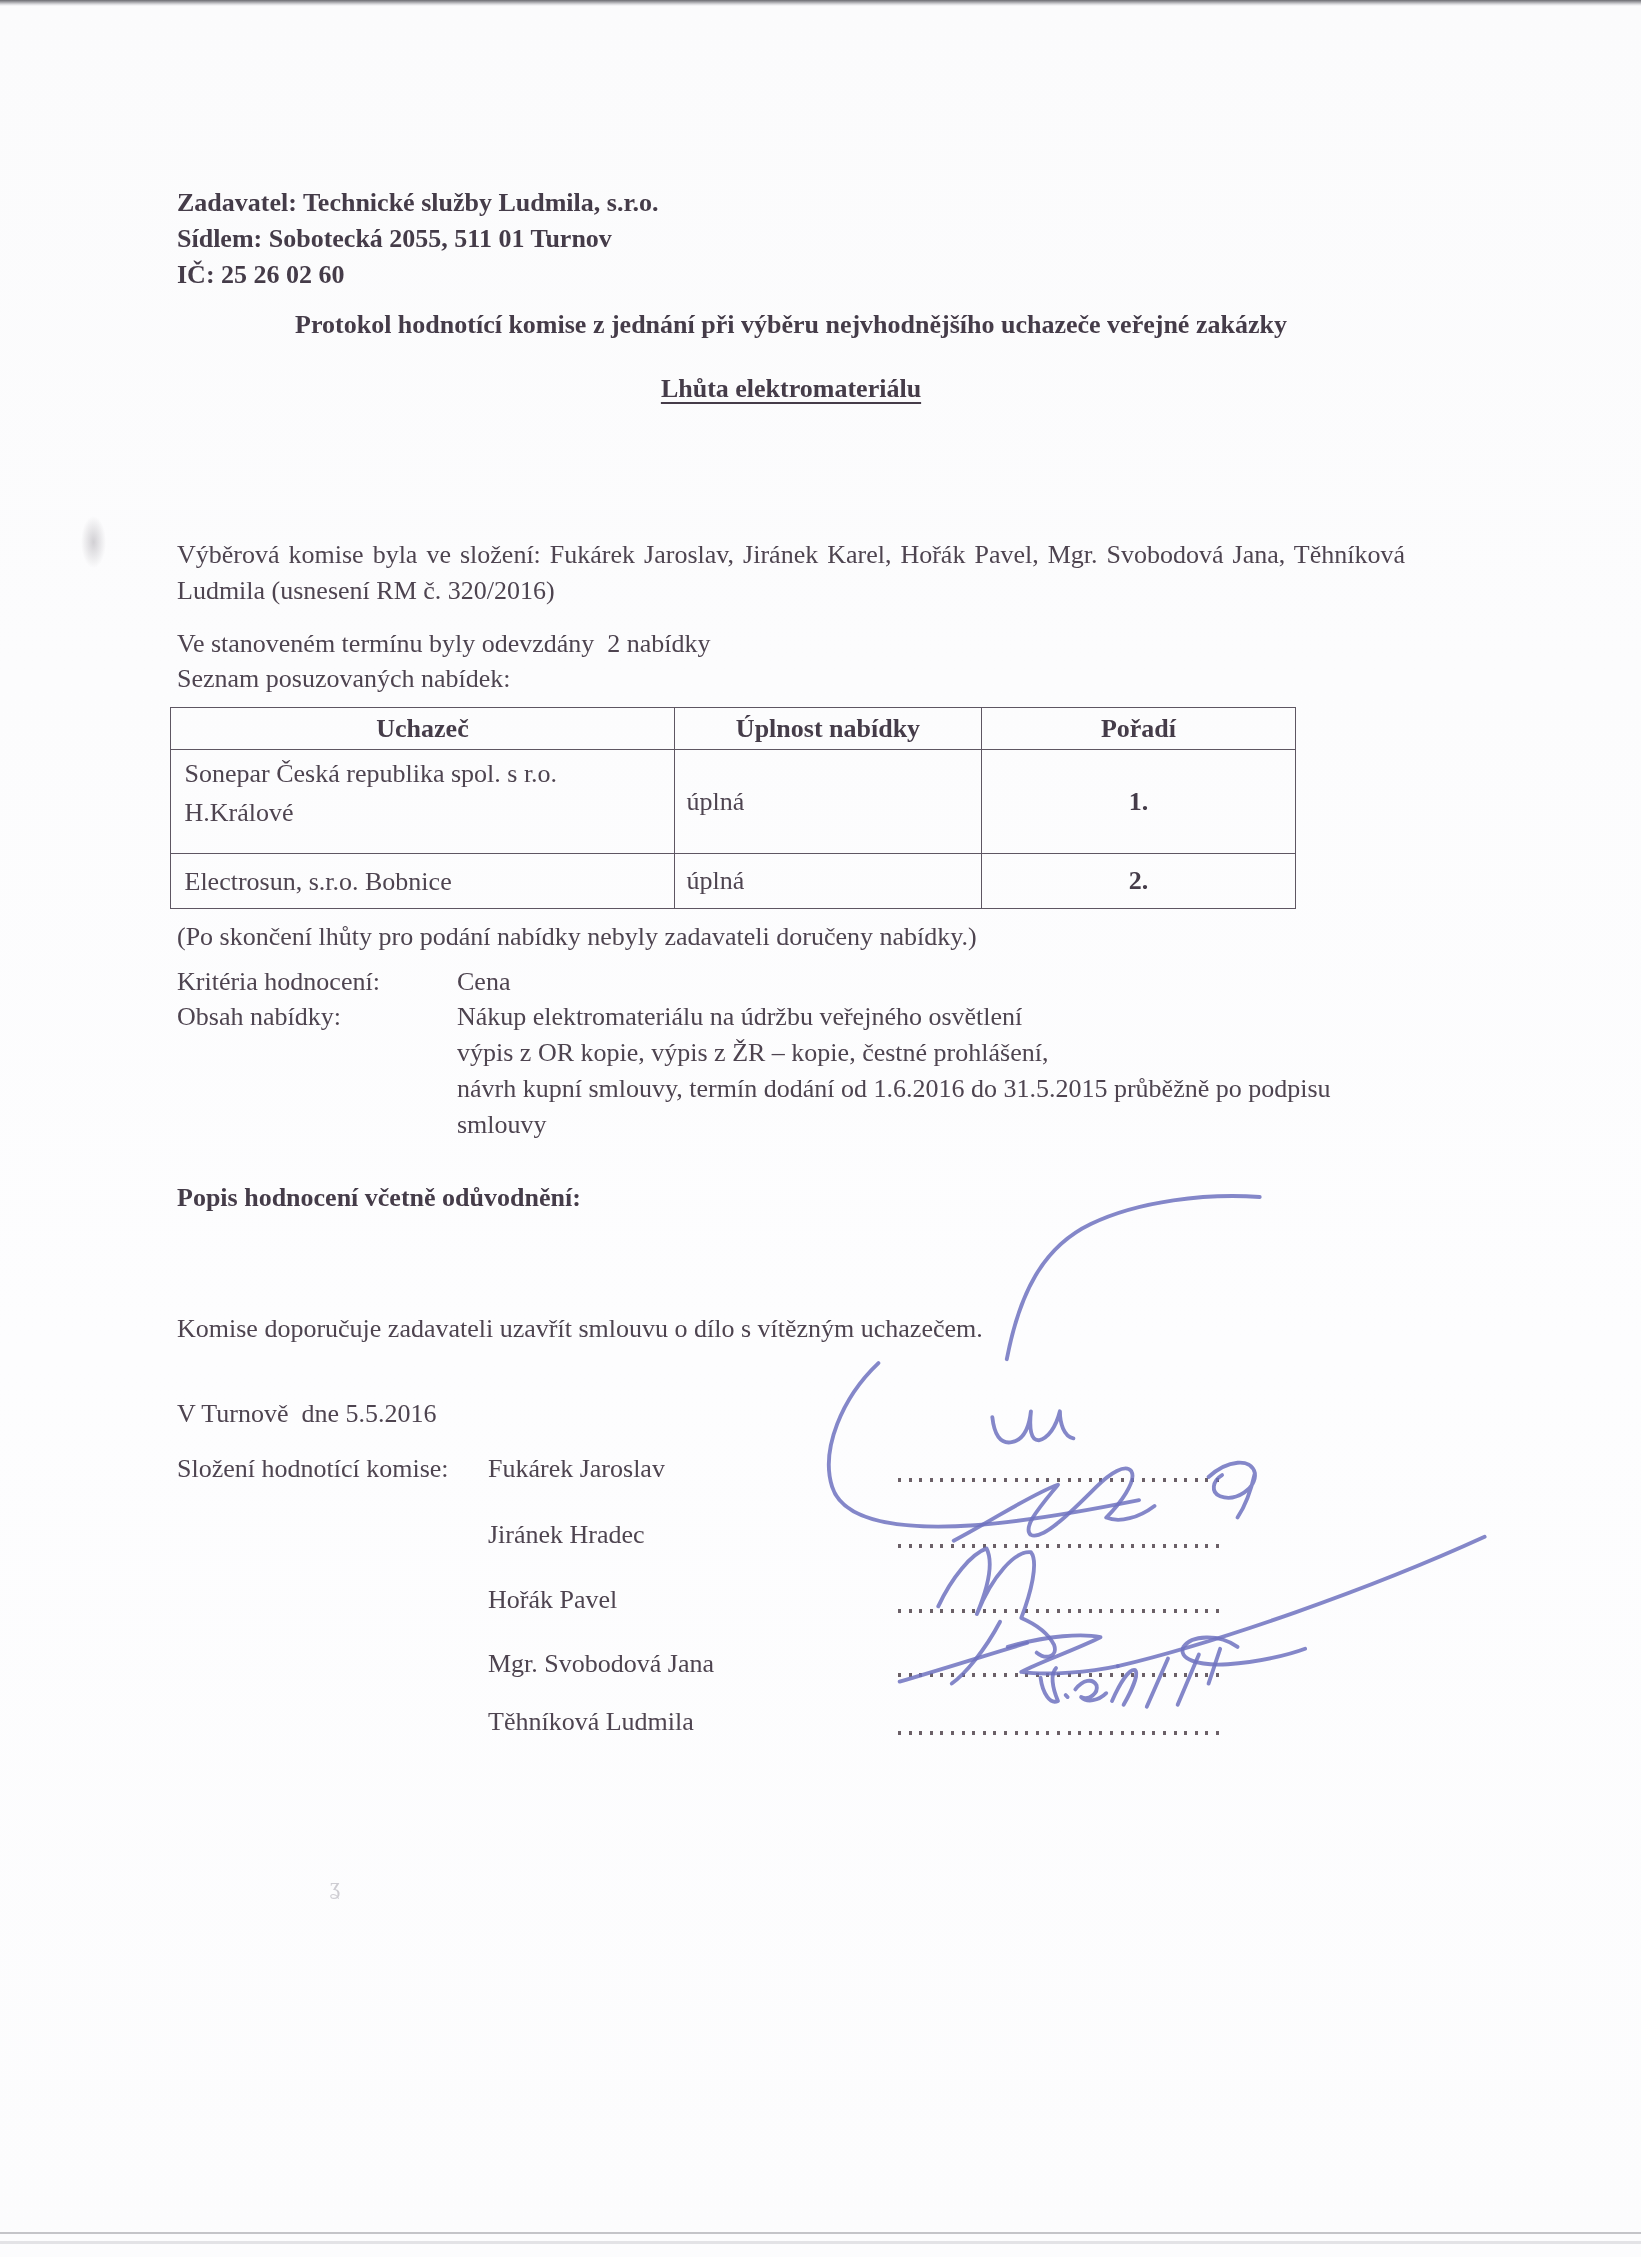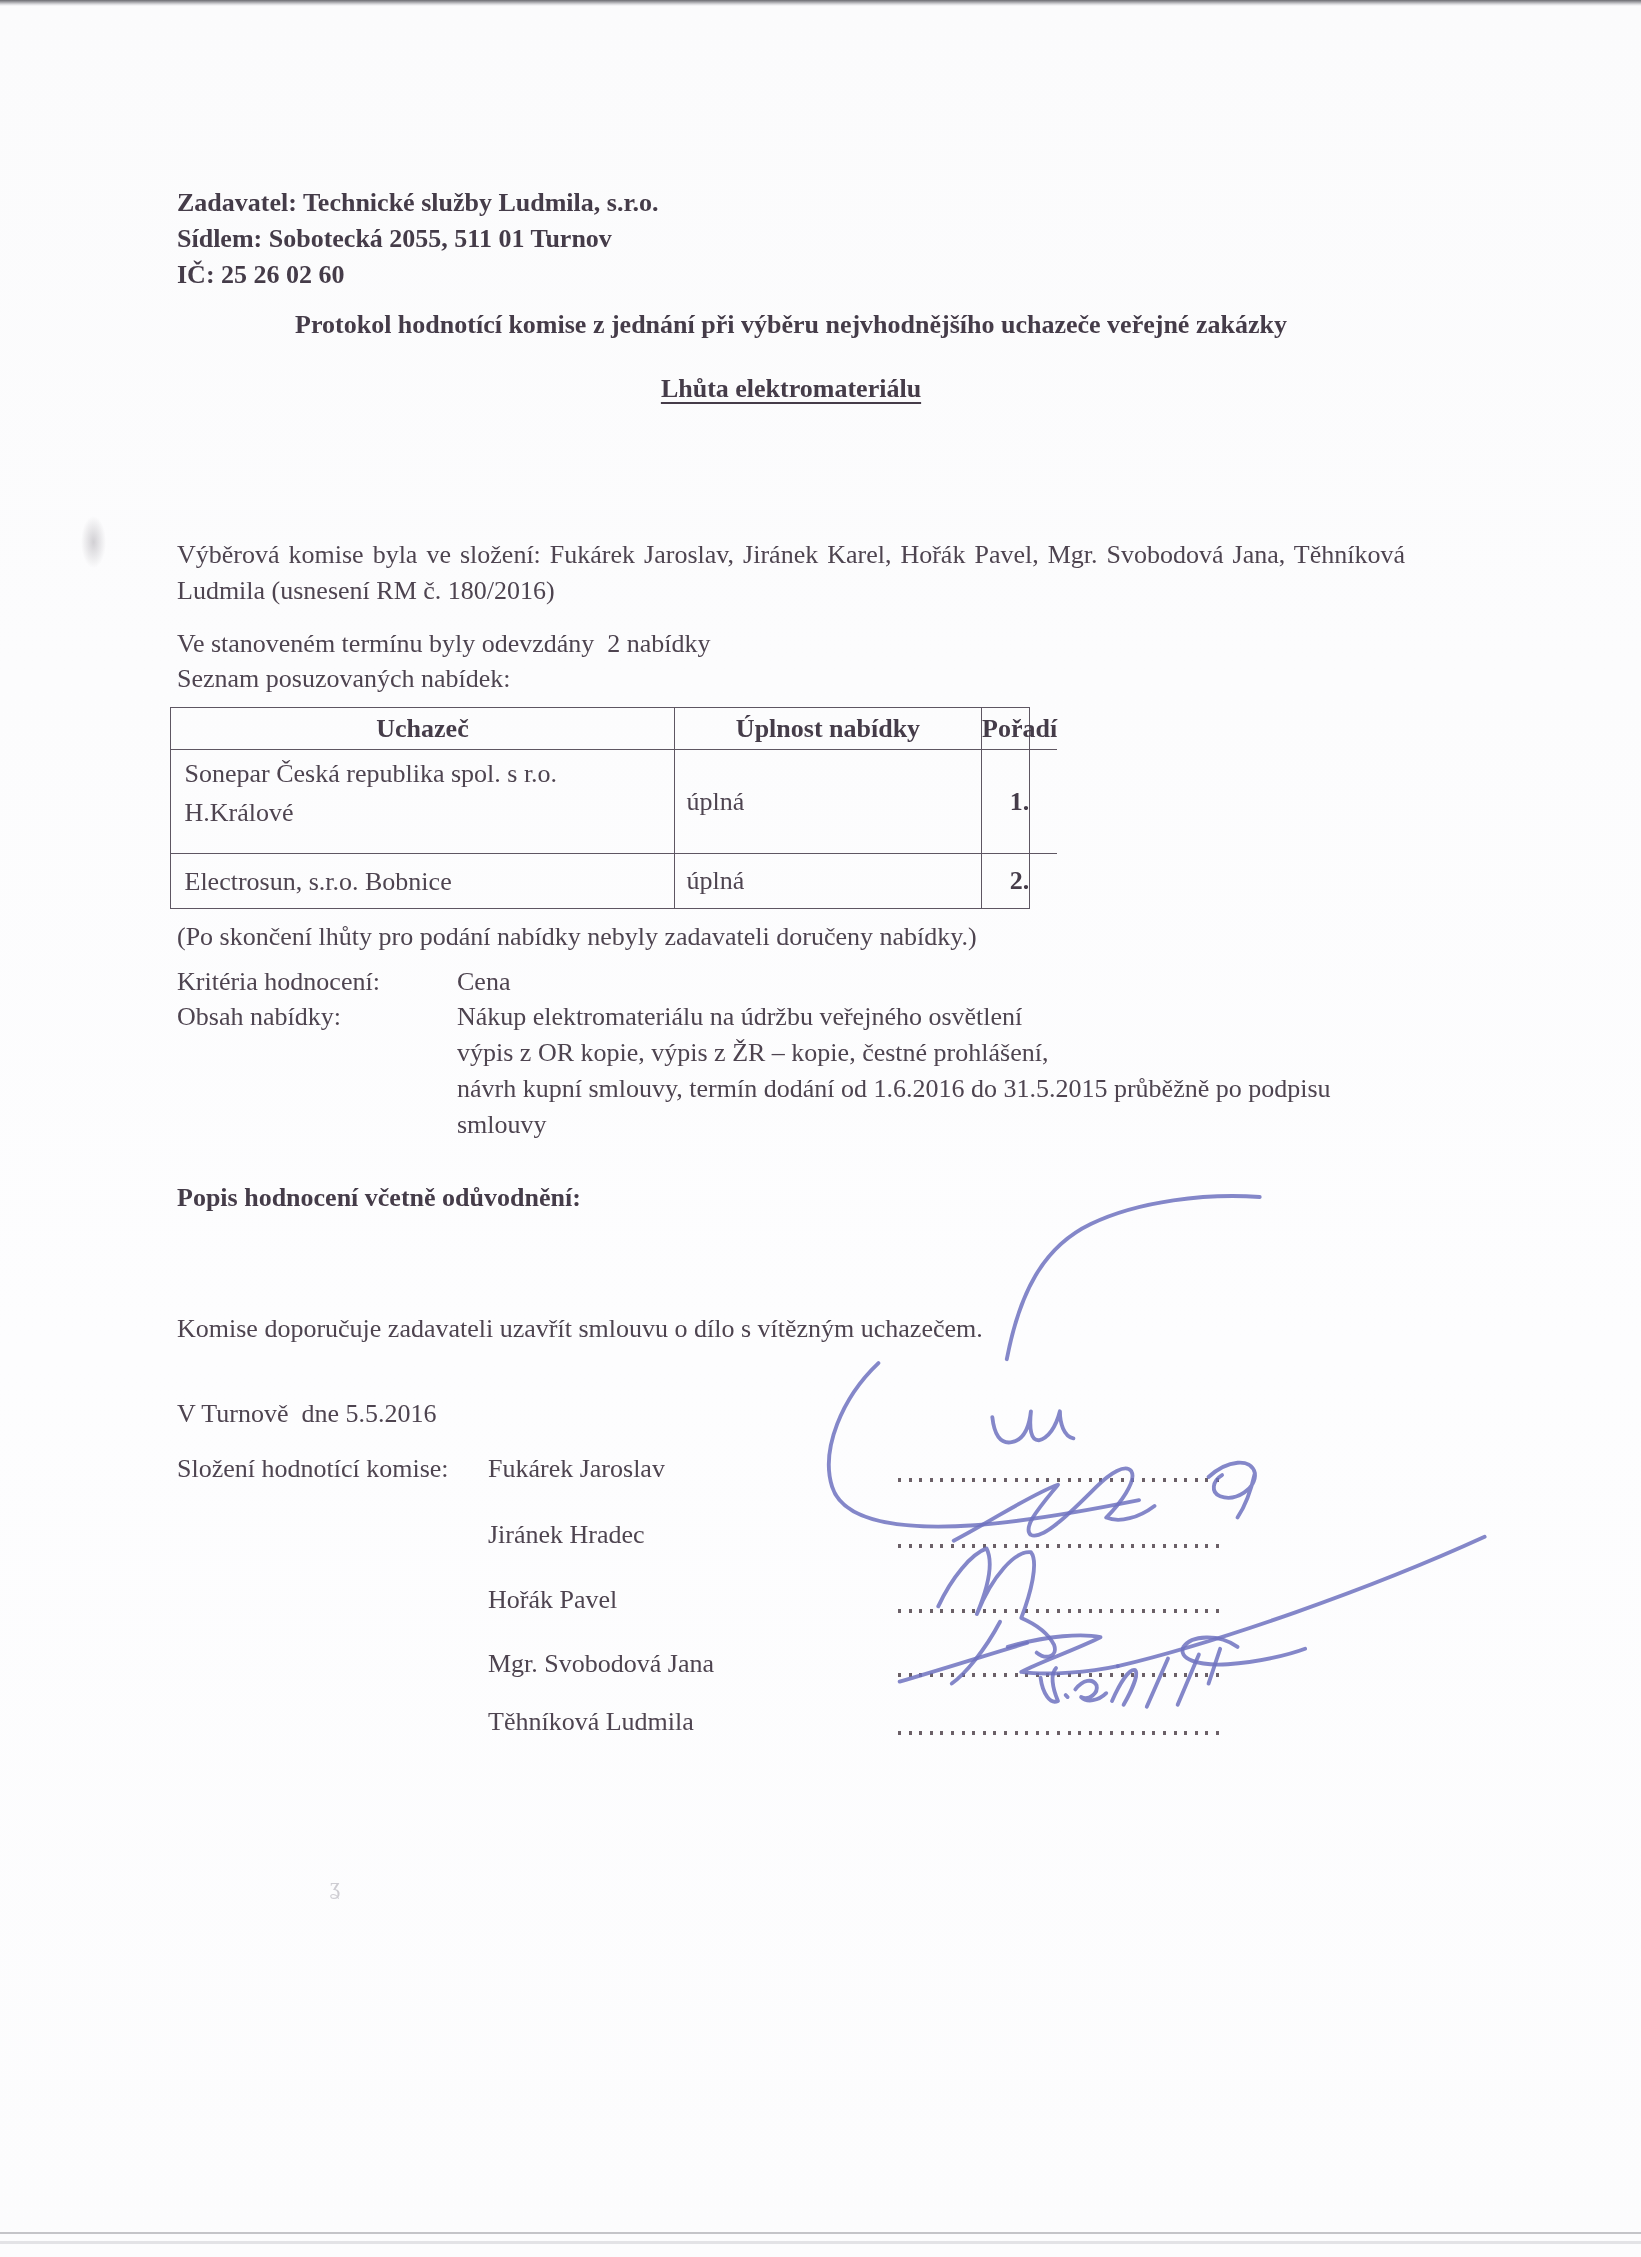--- a/index.html
+++ b/index.html
@@ -14,21 +14,21 @@
   }
   .abs{position:absolute;}
   .b{font-weight:bold;color:#453c49;}
   .j{text-align:justify;}
   .pre{white-space:pre;}
   .center{text-align:center;}
   .underline{text-decoration:underline;text-decoration-thickness:1.9px;text-underline-offset:4.8px;}
 
   
   .tbl{
-    position:absolute;left:170px;top:707px;width:860px;
+    position:absolute;left:170px;top:707px;width:1126px;
     border:1.9px solid #5e5662;box-sizing:border-box;
     display:grid;
     grid-template-columns:504px 307px 1fr;
     grid-template-rows:42px 104px 54px;
   }
   .cell{box-sizing:border-box;border-right:1.9px solid #5e5662;border-bottom:1.9px solid #5e5662;}
   .cell.last-col{border-right:none;}
   .cell.last-row{border-bottom:none;}
   .cell.head{display:flex;align-items:center;justify-content:center;font-weight:bold;color:#453c49;}
   .cell.bidder{padding:3.9px 9.7px 0 13.5px;white-space:pre-line;line-height:39px;}
@@ -70,21 +70,21 @@
     <div class="b">IČ: 25 26 02 60</div>
   </div>
 
   <div class="abs b center" style="left:177px;top:307px;width:1228px;">Protokol hodnotící komise z jednání při výběru nejvhodnějšího uchazeče veřejné zakázky</div>
 
   <div class="abs center" style="left:177px;top:371px;width:1228px;">
     <span class="b underline">Lhůta elektromateriálu</span>
   </div>
 
 
-  <div class="abs j" style="left:177px;top:537px;width:1228px;">Výběrová komise byla ve složení: Fukárek Jaroslav, Jiránek Karel, Hořák Pavel, Mgr. Svobodová Jana, Těhníková Ludmila (usnesení RM č. 180/2016)</div>
+  <div class="abs j" style="left:177px;top:537px;width:1228px;">Výběrová komise byla ve složení: Fukárek Jaroslav, Jiránek Karel, Hořák Pavel, Mgr. Svobodová Jana, Těhníková Ludmila (usnesení RM č. 320/2016)</div>
 
   <div class="abs pre" style="left:177px;top:626px;">Ve stanoveném termínu byly odevzdány  2 nabídky</div>
   <div class="abs" style="left:177px;top:661px;">Seznam posuzovaných nabídek:</div>
 
   <div class="tbl">
     <div class="cell head">Uchazeč</div>
     <div class="cell head">Úplnost nabídky</div>
     <div class="cell head last-col">Pořadí</div>
 
     <div class="cell bidder">Sonepar Česká republika spol. s r.o.

